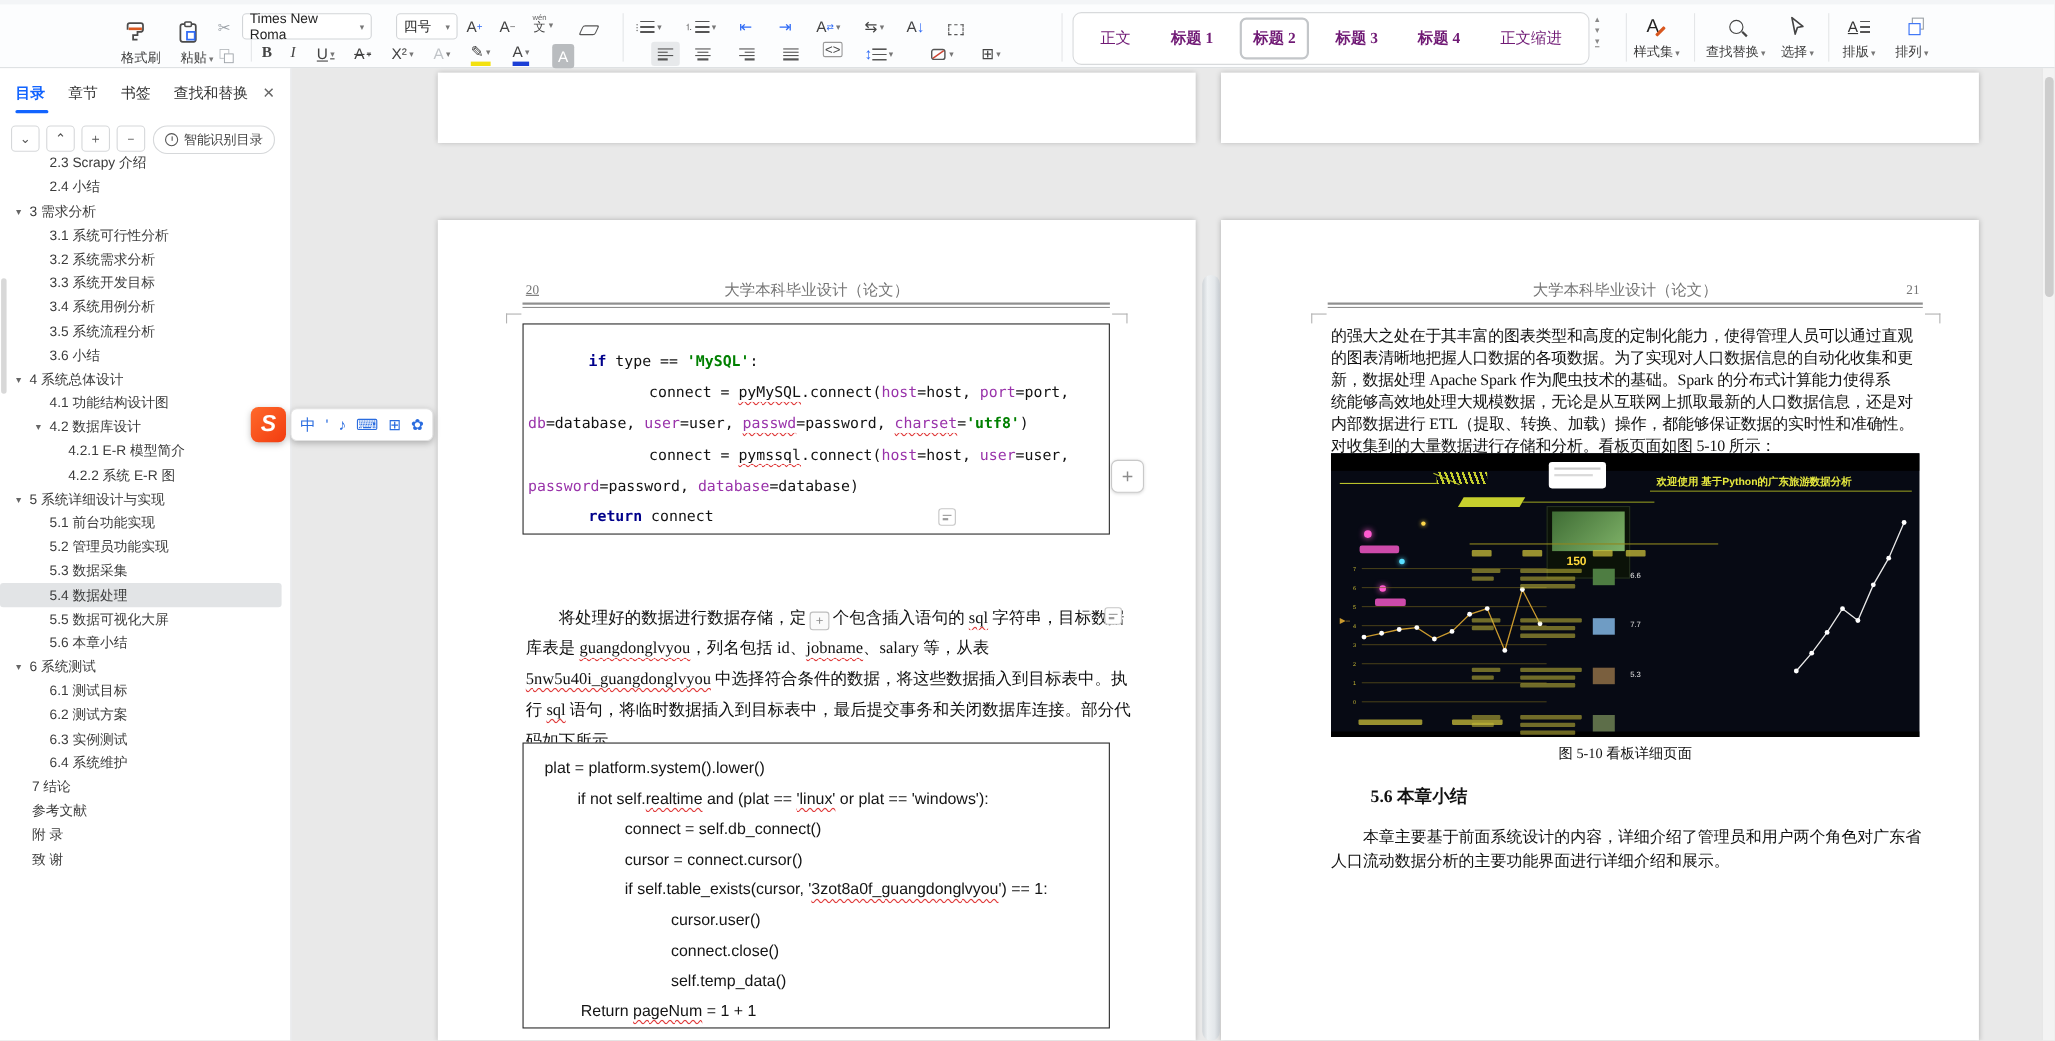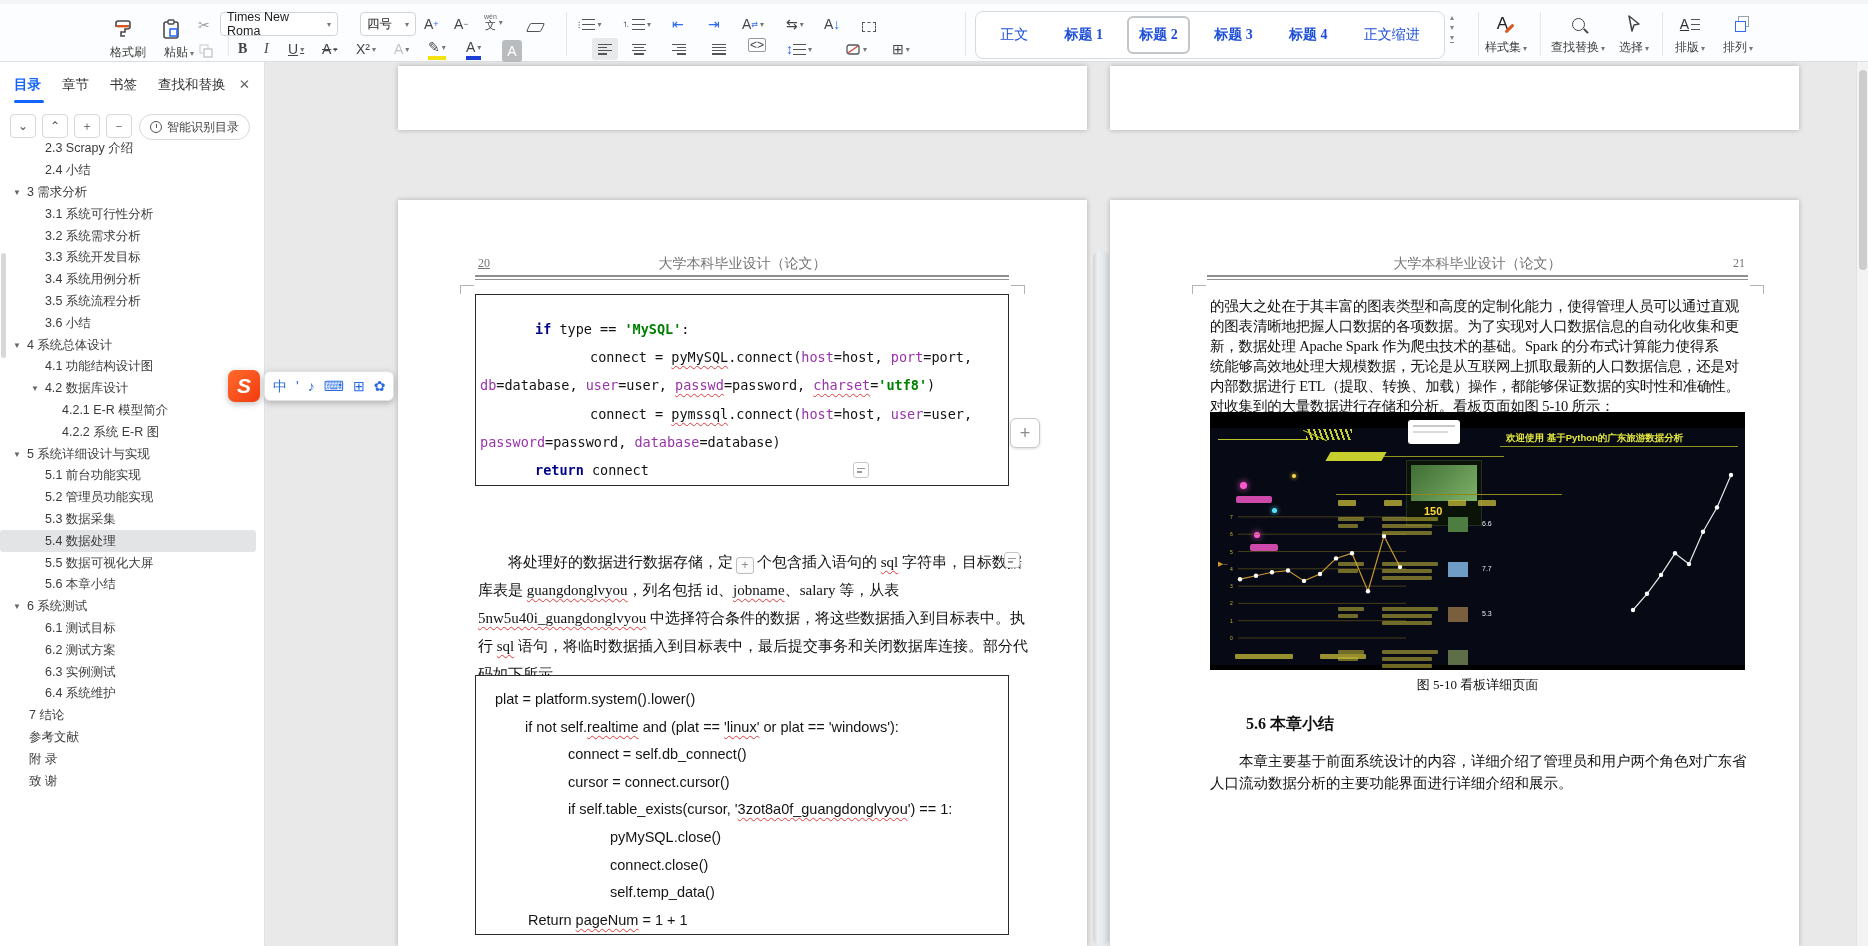--- a/index.html
+++ b/index.html
@@ -15,21 +15,21 @@
 .vdiv{position:absolute;top:8px;width:1px;height:44px;background:#e4e6e8}
 .mini{position:absolute;height:22px;display:flex;align-items:center;justify-content:center;color:#444;font-size:14px;cursor:pointer;white-space:nowrap}
 .car{font-size:8px;color:#777;margin-left:2px}
 .combo{position:absolute;height:24px;border:1px solid #d2d5d8;border-radius:4px;background:#fff;display:flex;align-items:center;justify-content:space-between;padding:0 6px;font-size:12.5px;color:#222;cursor:pointer}
 .lns{display:inline-block;width:13px;height:11px;background:repeating-linear-gradient(to bottom,#555 0 1.4px,transparent 1.4px 4.8px)}
 .al{display:inline-flex;flex-direction:column;justify-content:space-between;width:14px;height:11px}
 .al b{height:1.4px;background:#555;display:block}
 .al.c{align-items:center}.al.r{align-items:flex-end}
 .chip{background:#e7e9eb;border-radius:3px}
 .gallery{position:absolute;left:975px;top:7px;width:470px;height:48px;border:1px solid #d8dadc;border-radius:8px;background:#fff;display:flex;align-items:center;justify-content:space-around;padding:0 6px}
-.style-item{font-size:14px;color:#1d4ed8;padding:8px 10px;border-radius:6px;border:2px solid transparent;cursor:pointer;font-family:"Liberation Serif",serif;white-space:nowrap}
+.style-item{font-size:14px;color:#701a75;padding:8px 10px;border-radius:6px;border:2px solid transparent;cursor:pointer;font-family:"Liberation Serif",serif;white-space:nowrap}
 .style-item.bold{font-weight:bold}
 .style-item.cur{border-color:#c3c6c9}
 .gcar{position:absolute;left:1450px;top:10px;display:flex;flex-direction:column;gap:2px;color:#888;font-size:8px;line-height:8px;text-align:center}
 .rgrp{position:absolute;top:6px;text-align:center;cursor:pointer}
 .rgrp .ic{height:28px;display:flex;align-items:center;justify-content:center}
 .rgrp .lb{font-size:12px;color:#3d3d3d;white-space:nowrap;margin-top:1px}
 
 #sidebar{position:absolute;left:0;top:62px;width:265px;height:884px;background:#fff;border-right:1px solid #dfe2e5}
 .navtab{position:absolute;top:14px;font-size:13.5px;color:#333;cursor:pointer;white-space:nowrap}
 .navtab.act{color:#1264ff;font-weight:bold}
@@ -414,21 +414,21 @@
         <div class="p1-line"><span class="w">5nw5u40i_guangdonglvyou</span><span> 中选择符合条件的数据，将这些数据插入到目标表中。执</span></div>
         <div class="p1-line"><span>行 </span><span class="w">sql</span><span> 语句，将临时数据插入到目标表中，最后提交事务和关闭数据库连接。部分代</span></div>
         <div class="p1-line"><span>码如下所示。</span></div>
       </div>
     <div class="codebox" style="left:77px;top:475px;width:534px;height:260px;padding:10px 4px 0 4px" id="code2">
         <div class="c2-line" style="padding-left: 15px;"><span>plat = platform.system().lower()</span></div>
         <div class="c2-line" style="padding-left: 45px;"><span>if not self.</span><span class="w">realtime</span><span> and (plat == </span><span class="w">'linux'</span><span> or plat == 'windows'):</span></div>
         <div class="c2-line" style="padding-left: 88px;"><span>connect = self.db_connect()</span></div>
         <div class="c2-line" style="padding-left: 88px;"><span>cursor = connect.cursor()</span></div>
         <div class="c2-line" style="padding-left: 88px;"><span>if self.table_exists(cursor, '</span><span class="w">3zot8a0f_guangdonglvyou</span><span>') == 1:</span></div>
-        <div class="c2-line" style="padding-left: 130px;"><span>pyMySQL.close()</span></div>
+        <div class="c2-line" style="padding-left: 130px;"><span>cursor.user()</span></div>
         <div class="c2-line" style="padding-left: 130px;"><span>connect.close()</span></div>
         <div class="c2-line" style="padding-left: 130px;"><span>self.temp_data()</span></div>
         <div class="c2-line" style="padding-left: 4px; margin-left: 44px;"><span>Return </span><span class="w">pageNum</span><span> = 1 + 1</span></div>
       </div>
   </div>
 
   <div class="page" style="left:1110px;top:200px;width:689px;height:746px;overflow:hidden">
     <div class="abs hdr" style="left:100px;top:55px;width:535px;text-align:center">大学本科毕业设计（论文）</div>
     <div class="abs hdr" style="left:100px;top:56px;width:535px;text-align:right;font-size:12px">21</div>
     <div class="abs dline" style="left:97px;top:75px;width:541px"></div>

